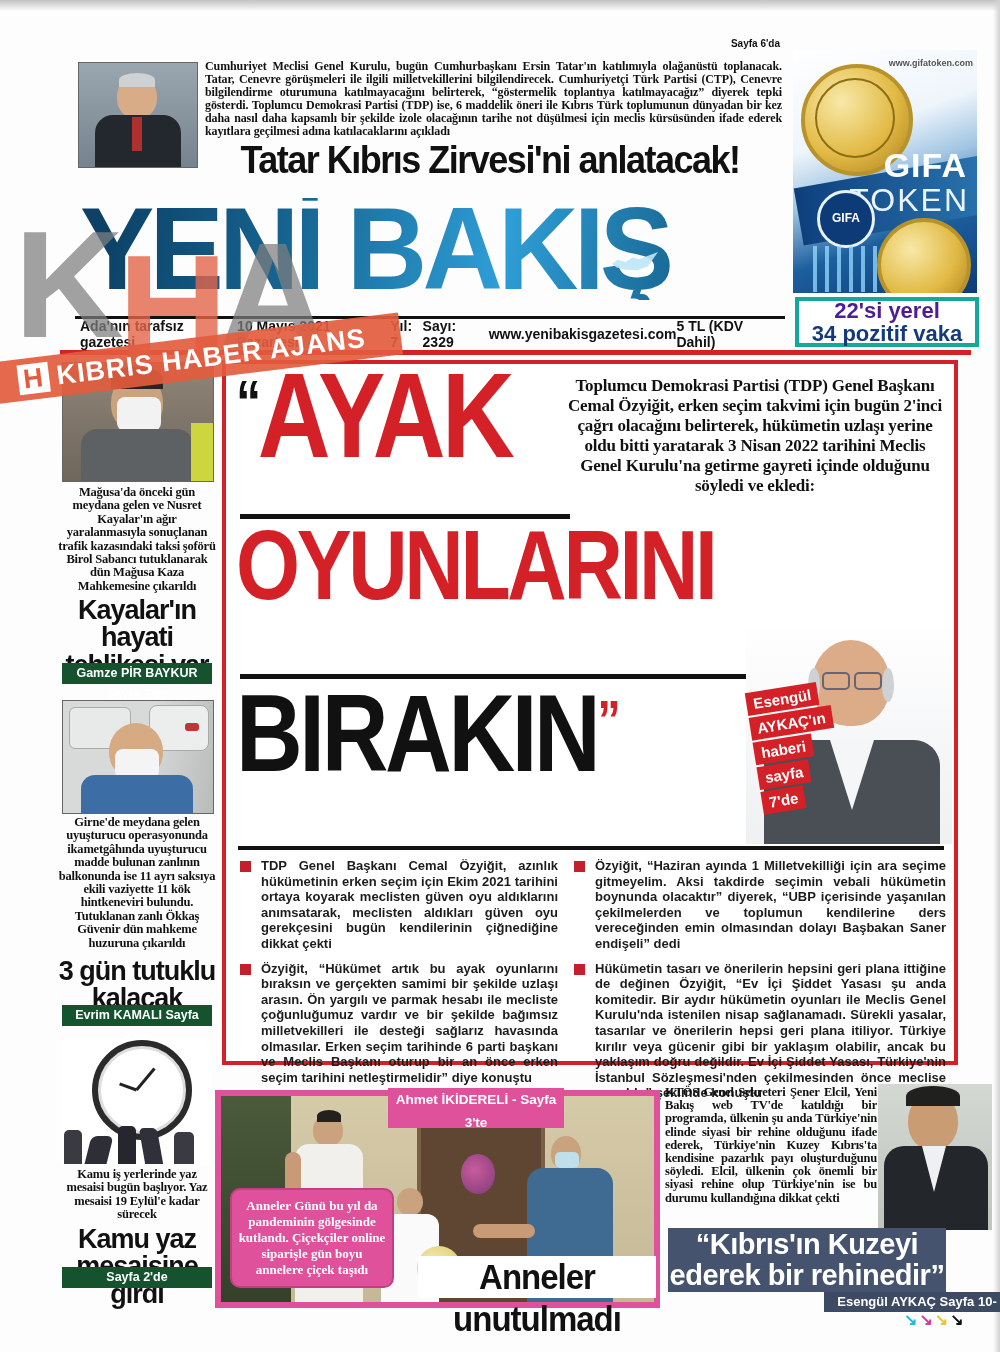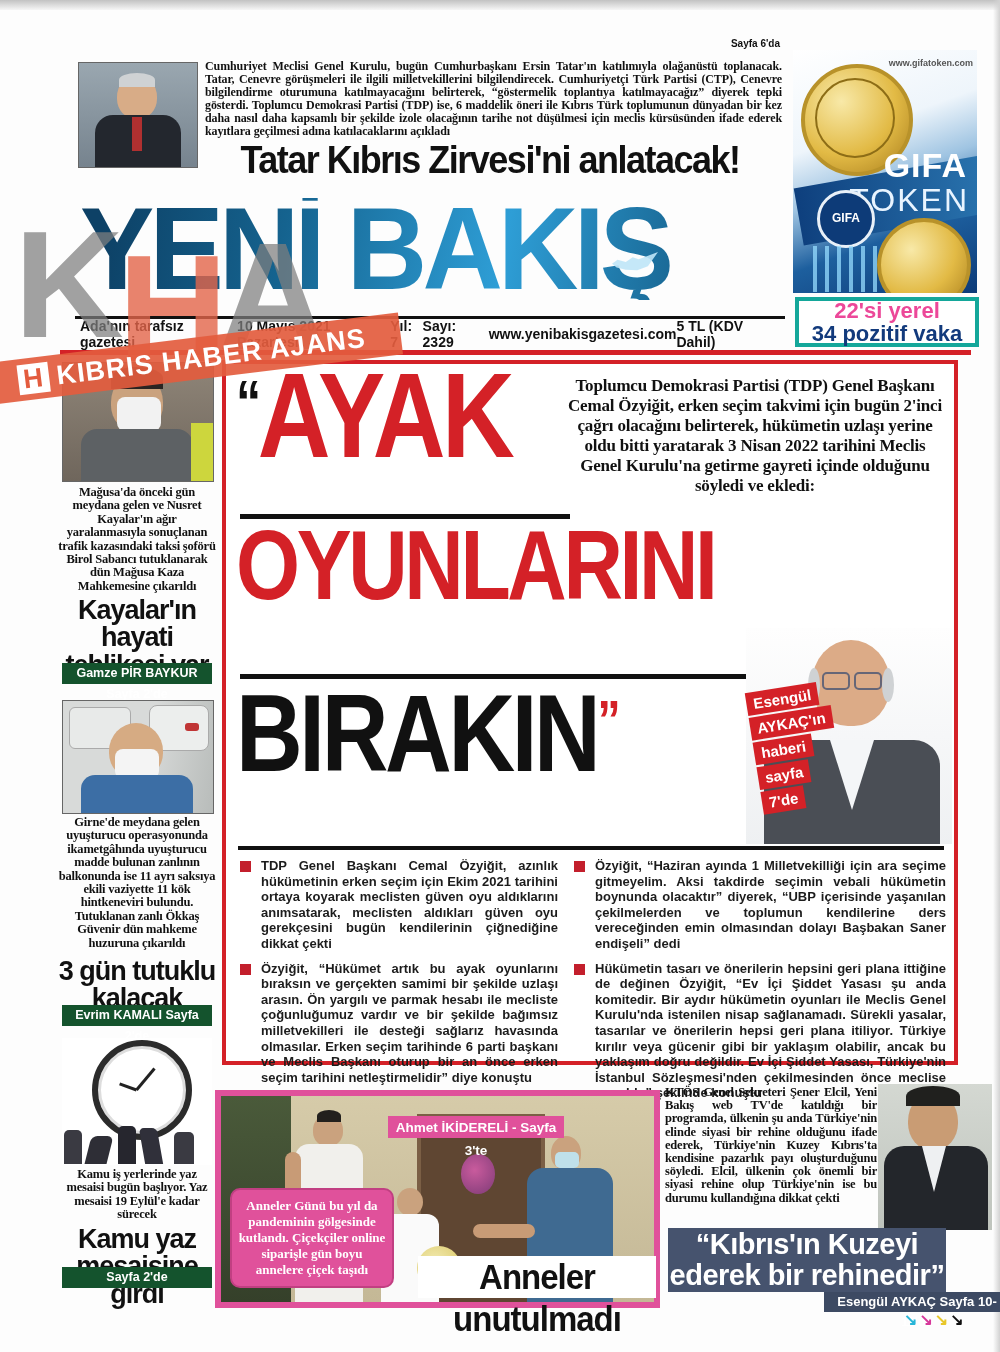--- a/index.html
+++ b/index.html
@@ -81,21 +81,21 @@
     <div class="sh" style="left:22px;top:28px;width:76px;height:76px;border-radius:50%;border:2px solid #8d6d16;"></div>
     <div class="sh" style="left:4px;top:118px;width:230px;height:58px;background:linear-gradient(95deg,#0e3f7d,#2f7fb9);transform:rotate(-10deg);"></div>
     <div class="sh" style="right:10px;top:96px;color:#fff;font-weight:700;font-size:34px;letter-spacing:1px;">GIFA</div>
     <div class="sh" style="right:8px;top:132px;color:#e8f4ff;font-weight:400;font-size:32px;letter-spacing:2px;">TOKEN</div>
     <div class="sh" style="left:24px;top:140px;width:52px;height:52px;border-radius:50%;background:#0d3b78;border:3px solid #e8f0f8;color:#fff;font-weight:700;font-size:12px;text-align:center;line-height:50px;">GIFA</div>
     <div class="sh" style="left:20px;top:196px;width:90px;height:46px;background:repeating-linear-gradient(90deg,rgba(150,220,255,.75) 0 4px,rgba(20,70,130,0) 4px 12px);"></div>
     <div class="sh" style="right:6px;top:168px;width:86px;height:86px;border-radius:50%;border:4px solid #b8922a;background:radial-gradient(circle at 35% 32%,#f8e9a8,#e2ba45 55%,#a87d1c);"></div>
   </div>
 
   <div class="abs" style="left:795px;top:297px;width:176px;height:42px;border:4px solid #14a79a;background:#fff;display:flex;flex-direction:column;justify-content:center;">
-    <div style="color:#ec4899;font-weight:800;font-size:22px;line-height:23px;text-align:center;">22'si yerel</div>
+    <div style="color:#4c1d95;font-weight:800;font-size:22px;line-height:23px;text-align:center;">22'si yerel</div>
     <div style="color:#123a7c;font-weight:800;font-size:22px;line-height:23px;text-align:center;">34 pozitif vaka</div>
   </div>
 
   <div class="abs mast" style="left:80px;top:198px;width:710px;">YENİ BAKIŞ</div>
   <div class="abs" style="left:612px;top:252px;width:46px;height:26px;background:#bfe6f7;opacity:.9;clip-path:polygon(0 45%,12% 30%,30% 38%,45% 20%,58% 28%,100% 0,78% 55%,55% 70%,30% 68%,10% 60%);"></div>
   <div class="abs mastrule" style="left:75px;top:316px;width:710px;"></div>
   <div class="abs dateline" style="left:80px;top:322px;width:702px;height:24px;">
     <span>Ada'nın tarafsız gazetesi</span>
     <span>10 Mayıs 2021 Pazartesi</span>
     <span>Yıl: 7</span>
@@ -200,21 +200,21 @@
     <div class="sh" style="left:74px;top:48px;width:68px;height:158px;border-radius:14px 14px 0 0;background:#f1f0ec;"></div>
     <div class="sh" style="left:64px;top:56px;width:16px;height:96px;border-radius:8px;background:#c89b76;"></div>
     <div class="sh" style="left:176px;top:92px;width:26px;height:28px;border-radius:50%;background:#caa27e;"></div>
     <div class="sh" style="left:160px;top:118px;width:58px;height:88px;border-radius:12px 12px 0 0;background:#fafafa;"></div>
     <div class="sh" style="left:196px;top:150px;width:44px;height:44px;border-radius:50%;background:radial-gradient(circle at 40% 40%,#f3ecb5,#d9c45d);"></div>
     <div class="sh" style="left:330px;top:40px;width:30px;height:34px;border-radius:50% 50% 44% 44%;background:#caa27e;"></div>
     <div class="sh" style="left:334px;top:56px;width:24px;height:16px;border-radius:5px;background:#bfe0ea;"></div>
     <div class="sh" style="left:306px;top:72px;width:86px;height:134px;border-radius:16px 16px 0 0;background:#3f6a91;"></div>
     <div class="sh" style="left:252px;top:128px;width:62px;height:14px;border-radius:8px;background:#c89b76;"></div>
   </div>
-  <div class="abs pinklabel" style="left:388px;top:1116px;width:176px;height:22px;line-height:23px;">Ahmet İKİDERELİ - Sayfa 3'te</div>
+  <div class="abs pinklabel" style="left:388px;top:1088px;width:176px;height:40px;line-height:23px;">Ahmet İKİDERELİ - Sayfa 3'te</div>
   <div class="abs pinkcap" style="left:230px;top:1188px;width:148px;">Anneler Günü bu yıl da pandeminin gölgesinde kutlandı. Çiçekçiler online siparişle gün boyu annelere çiçek taşıdı</div>
   <div class="abs annhead" style="left:418px;top:1256px;width:238px;height:40px;line-height:40px;">Anneler unutulmadı</div>
 
   <div class="abs ktos" style="left:665px;top:1086px;width:212px;">KTÖS Genel Sekreteri Şener Elcil, Yeni Bakış web TV'de katıldığı bir programda, ülkenin şu anda Türkiye'nin elinde siyasi bir rehine olduğunu ifade ederek, Türkiye'nin Kuzey Kıbrıs'ta kendisine pazarlık payı oluşturduğunu söyledi. Elcil, ülkenin çok önemli bir siyasi rehine olup Türkiye'nin ise bu durumu kullandığına dikkat çekti</div>
   <div class="abs" style="left:878px;top:1084px;width:114px;height:146px;background:linear-gradient(#d4d8d2,#bfc4bd);overflow:hidden;">
     <div class="sh" style="left:30px;top:8px;width:50px;height:58px;border-radius:50% 50% 46% 46%;background:#c99c74;"></div>
     <div class="sh" style="left:28px;top:2px;width:54px;height:20px;border-radius:50% 50% 0 0;background:#20201e;"></div>
     <div class="sh" style="left:6px;top:62px;width:104px;height:84px;border-radius:20px 20px 0 0;background:#23262b;"></div>
     <div class="sh" style="left:44px;top:62px;width:24px;height:46px;background:#eef0f2;clip-path:polygon(0 0,100% 0,50% 100%);"></div>
   </div>

